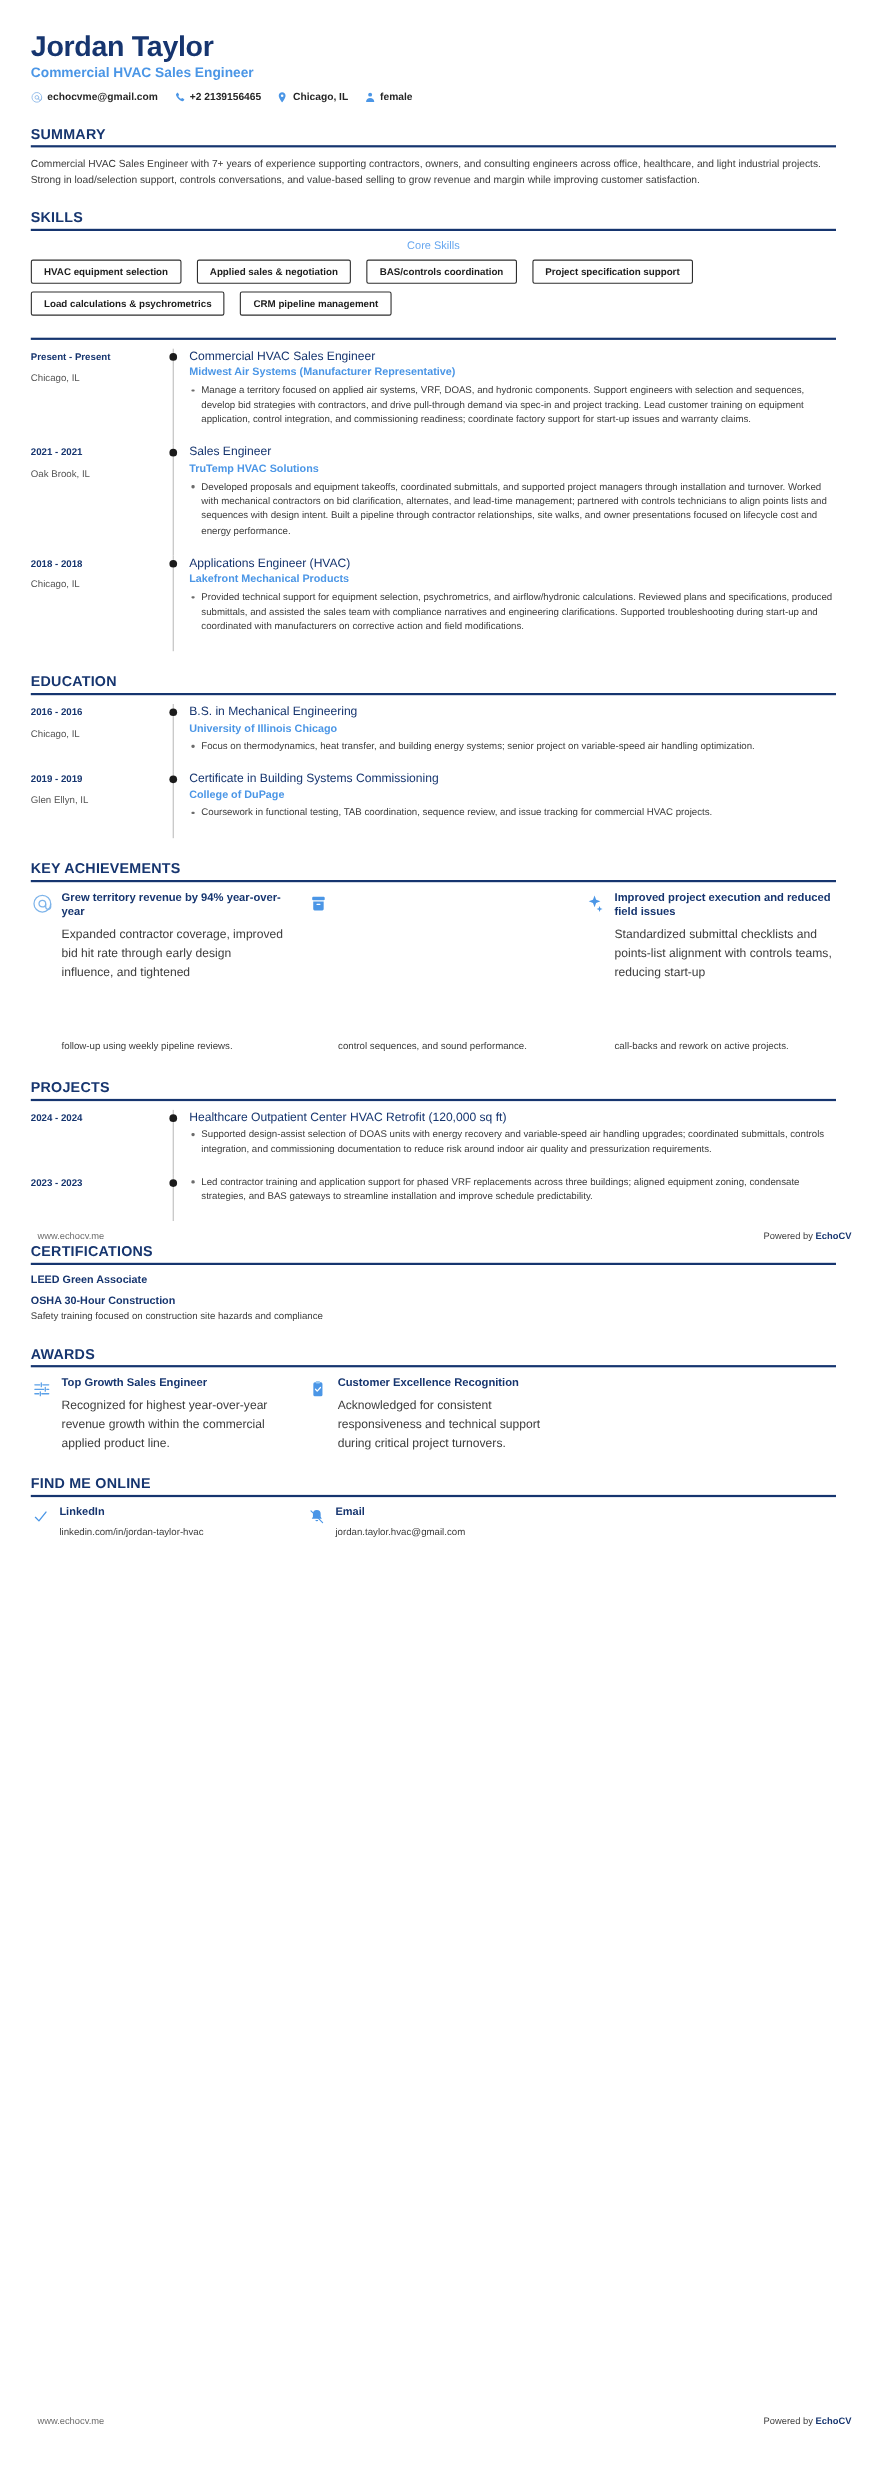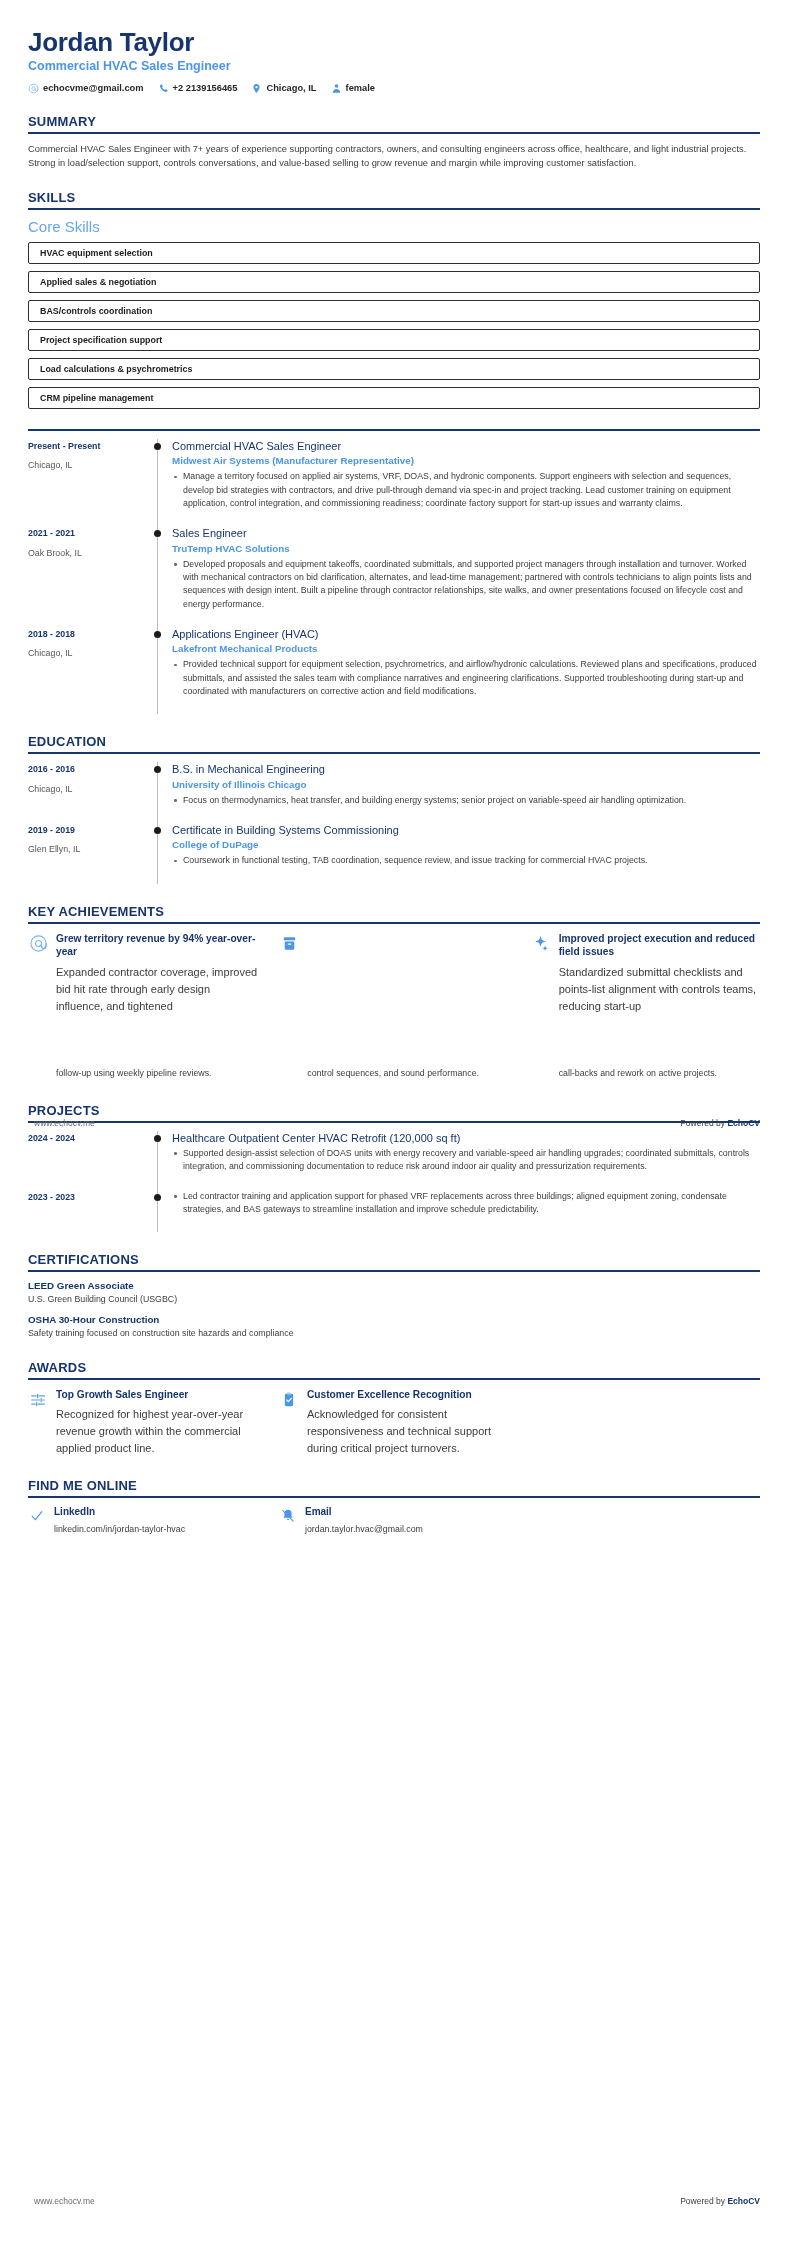--- a/index.html
+++ b/index.html
@@ -29,22 +29,22 @@
   .section{margin-top:20px;}
   .sec-title{
     font-size:13px;font-weight:bold;color:#16356f;letter-spacing:0.2px;
     margin:0 0 3px 0;text-transform:uppercase;
   }
   .rule{height:2px;background:#16356f;width:100%;margin-bottom:8px;}
 
   .summary-text{font-size:9.3px;line-height:1.52;color:#3c3c3c;margin:0;}
 
   
-  .skills-sub{font-size:15px;color:#66a6ef;margin:2px 0 7px 0;}
-  .chips{display:flex;flex-wrap:wrap;gap:7px 26px;flex-direction:column;}
+  .skills-sub{font-size:10px;color:#66a6ef;margin:2px 0 7px 0;text-align:center;}
+  .chips{display:flex;flex-wrap:wrap;gap:7px 14px;}
   .chip{
     border:1px solid #2f2f2f;border-radius:2px;padding:5px 11px;
     font-size:8.9px;font-weight:bold;color:#1d1d1d;background:#fff;white-space:nowrap;
   }
 
   
   .entry{display:flex;align-items:flex-start;position:relative;}
   .entry .left{width:118px;flex:0 0 118px;padding-top:1px;}
   .entry .daterange{font-size:8.8px;font-weight:bold;color:#16356f;line-height:1.4;}
   .entry .loc{font-size:8.8px;color:#555;margin-top:7px;line-height:1.4;}
@@ -83,21 +83,21 @@
 
   
   .link-item{display:flex;gap:8px;align-items:flex-start;}
   .link-item .li-ico{flex:0 0 18px;width:18px;height:18px;display:flex;align-items:center;justify-content:center;color:#3f8de0;margin-top:1px;}
   .link-item .li-body{flex:1;min-width:0;}
   .link-item h4{margin:0 0 7px 0;font-size:10px;font-weight:bold;color:#16356f;}
   .link-item .li-val{font-size:8.8px;color:#3c3c3c;word-break:break-all;}
 
   
   .pagefoot{
-    position:absolute;left:34px;right:34px;display:flex;justify-content:space-between;
+    position:absolute;left:34px;right:20px;display:flex;justify-content:space-between;
   }
   .pagefoot .fl{font-size:8.5px;color:#6c6c6c;}
   .pagefoot .fr{font-size:8.5px;color:#3c3c3c;}
   .brandmark{color:#16356f;font-weight:bold;}
   .foot1{top:1118px;}
   .foot2{top:2196px;}
   .gap-break{height:46px;}
 </style>
 </head>
 <body>
@@ -389,21 +389,20 @@
         </div>
       </div>
     </div>
 
     <div class="section">
       <div class="sec-title">CERTIFICATIONS</div>
       <div class="rule"></div>
 
       <div class="cert">
         <div class="cert-name">LEED Green Associate</div>
-        <div class="cert-desc">U.S. Green Building Council (USGBC)</div>
       </div>
       <div class="cert">
         <div class="cert-name">OSHA 30-Hour Construction</div>
         <div class="cert-desc">Safety training focused on construction site hazards and compliance</div>
       </div>
     </div>
 
     <div class="section">
       <div class="sec-title">AWARDS</div>
       <div class="rule"></div>

